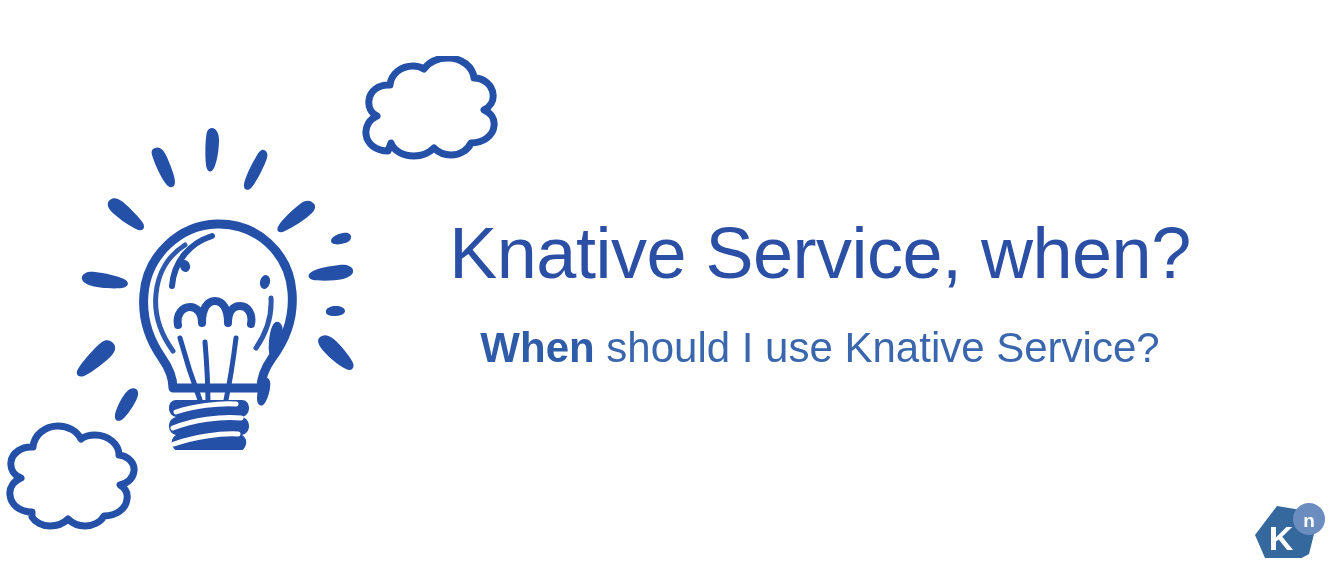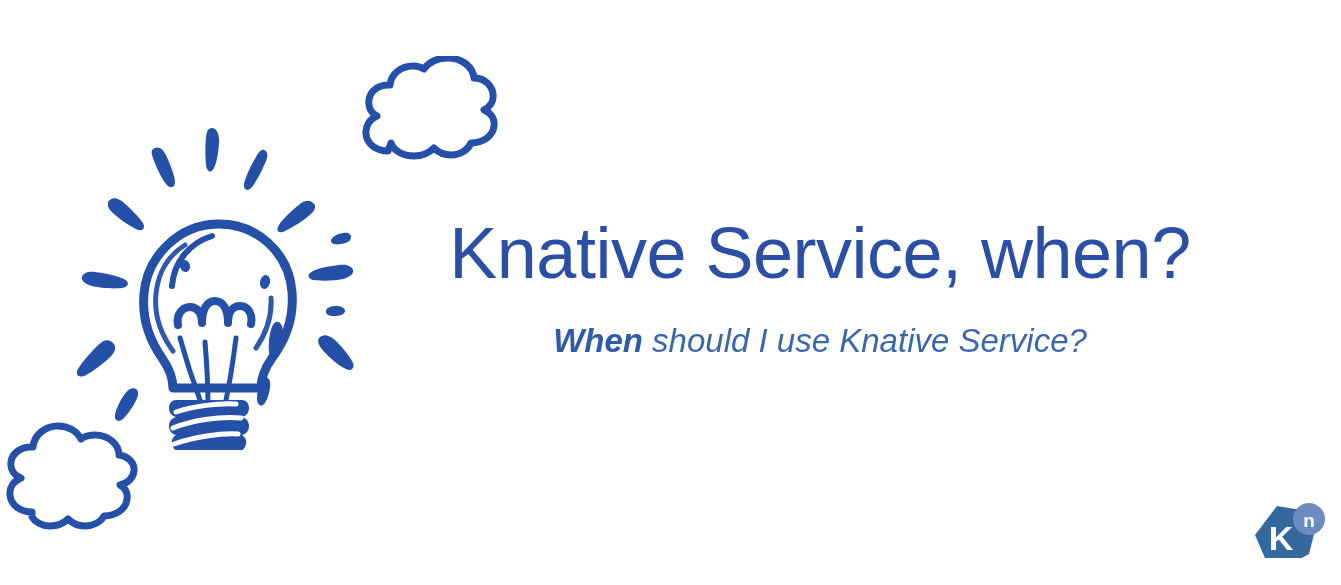--- a/index.html
+++ b/index.html
@@ -38,26 +38,25 @@
   #page-title {
     margin: 0;
     font-size: 72px;
     font-weight: 300;
     letter-spacing: -0.5px;
     line-height: 1.08;
     color: #2a4fa5;
     white-space: nowrap;
   }
   .subtitle-line {
-    font-size: 33px;
+    font-size: 42px;
     font-weight: 400;
     line-height: 1.58;
     color: #3a66ad;
     white-space: nowrap;
-    font-style: italic;
   }
   #subtitle-block { margin-top: 22px; }
   .subtitle-line b {
     font-weight: 700;
     color: #2f5ca8;
   }
 
   
   #knative-logo {
     position: absolute;

